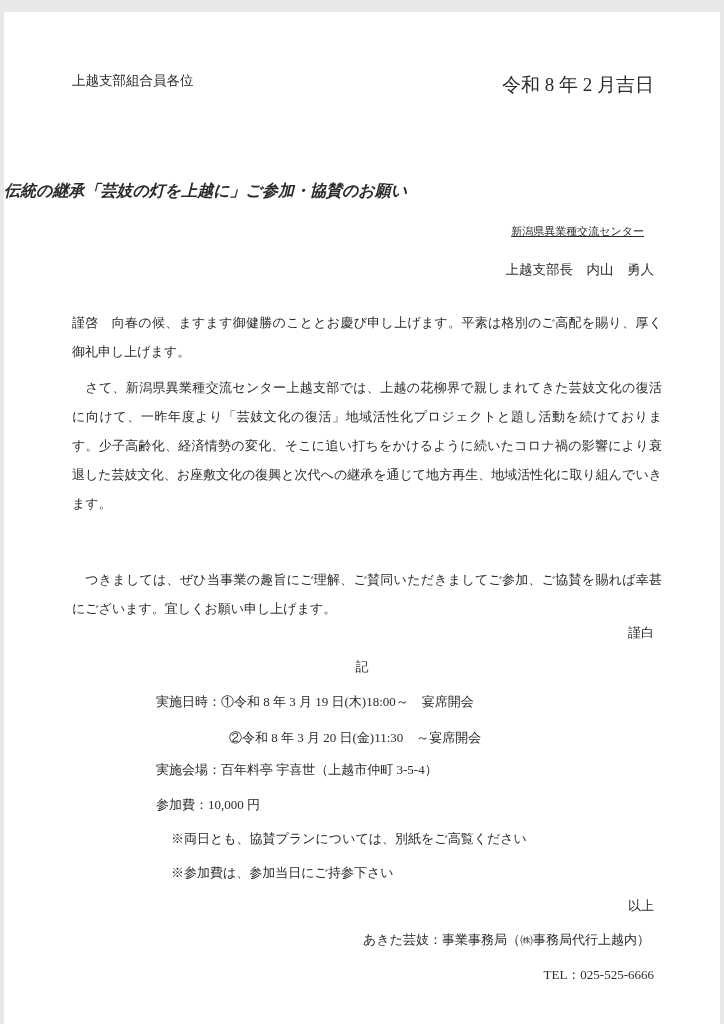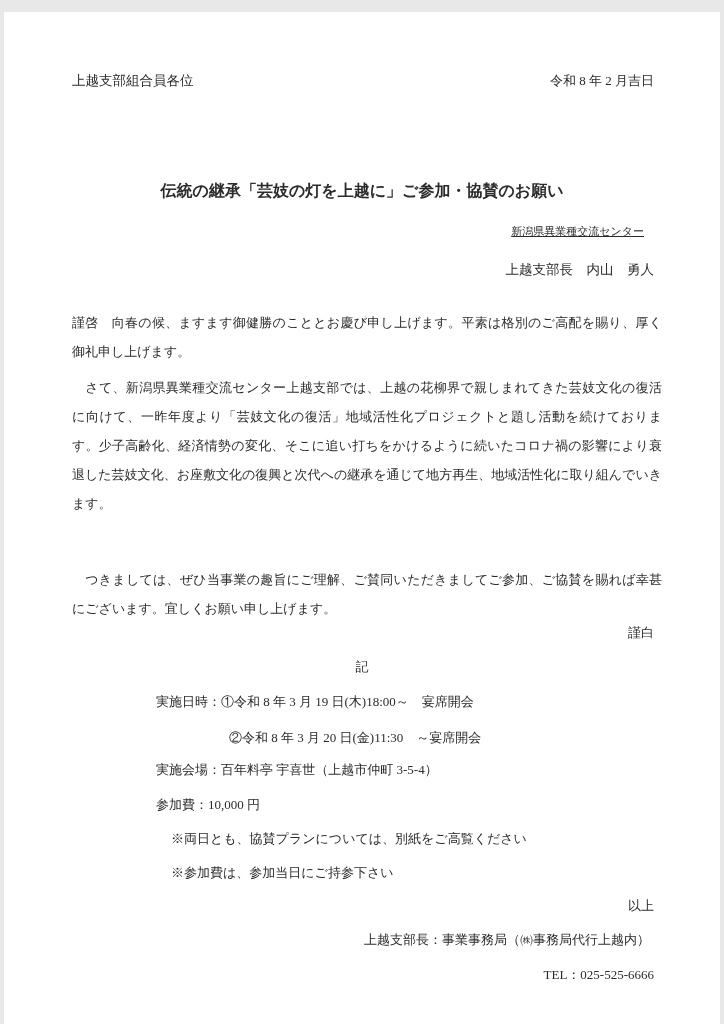--- a/index.html
+++ b/index.html
@@ -13,32 +13,33 @@
     height: 1024px;
     margin: 12px auto;
     background: #ffffff;
     font-family: "Liberation Serif", "DejaVu Serif", serif;
     color: #2b2b2b;
     font-size: 13px;
     overflow: hidden;
   }
   .abs { position: absolute; }
   .header-left  { left: 68px;  top: 60px;  font-size: 13.5px; }
-  .header-right { right: 66px; top: 60px;  font-size: 13px; }
+  .header-right { right: 66px; top: 60px;  font-size: 19px; }
   .doc-title {
     left: 0; right: 0; top: 108px;
     text-align: center;
     font-size: 18px;
     font-weight: bold;
   }
   .doc-subtitle {
     left: 0; right: 0; top: 169px;
-    text-align: center;
+    text-align: left;
     font-size: 16px;
     font-weight: bold;
+    font-style: italic;
   }
   .sender-org    { right: 76px; top: 212px; font-size: 11px; text-decoration: underline; }
   .sender-person { right: 66px; top: 249px; font-size: 13.5px; }
   .para {
     left: 68px;
     width: 590px;
     line-height: 29px;
     text-align: justify;
     overflow-wrap: anywhere;
   }
@@ -82,16 +83,16 @@
   <div class="abs detail-1">実施日時：①令和 8 年 3 月 19 日(木)18:00～　宴席開会</div>
   <div class="abs detail-2">②令和 8 年 3 月 20 日(金)11:30　～宴席開会</div>
   <div class="abs detail-3">実施会場：百年料亭 宇喜世（上越市仲町 3-5-4）</div>
   <div class="abs detail-4">参加費：10,000 円</div>
 
   <div class="abs note-1">※両日とも、協賛プランについては、別紙をご高覧ください</div>
   <div class="abs note-2">※参加費は、参加当日にご持参下さい</div>
 
   <div class="abs end-word">以上</div>
 
-  <div class="abs contact-line">上越支部長：事業事務局（㈱事務局代行上越内）</div>
+  <div class="abs contact-line">あきた芸妓：事業事務局（㈱事務局代行上越内）</div>
   <div class="abs tel-line">TEL：025-525-6666</div>
 
 </div>
 
 </body></html>

